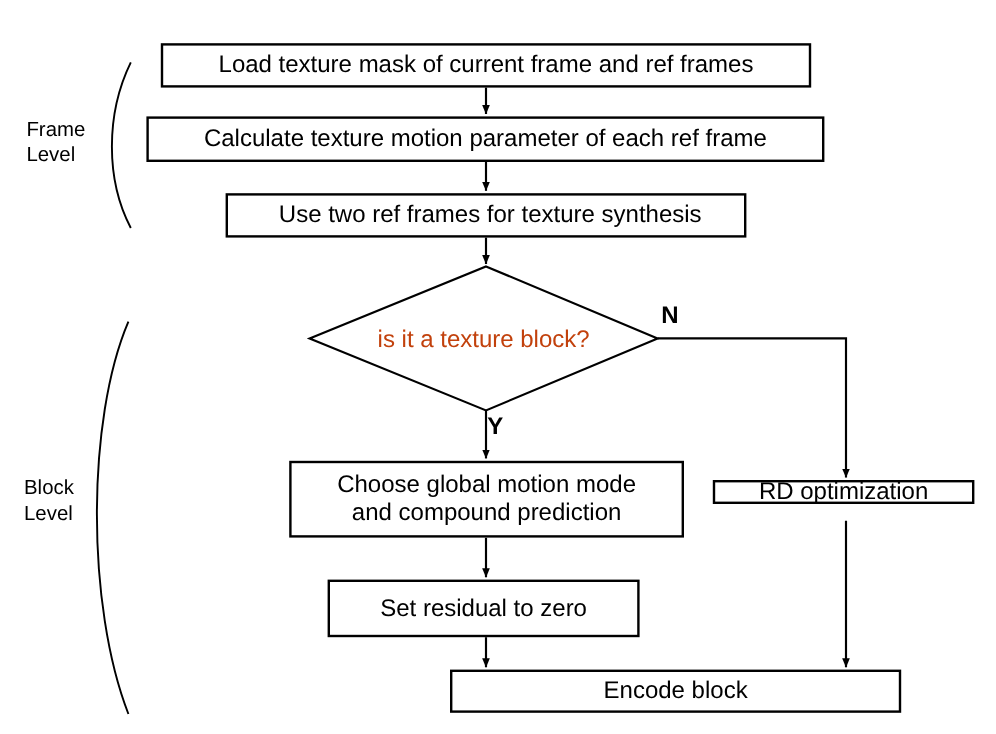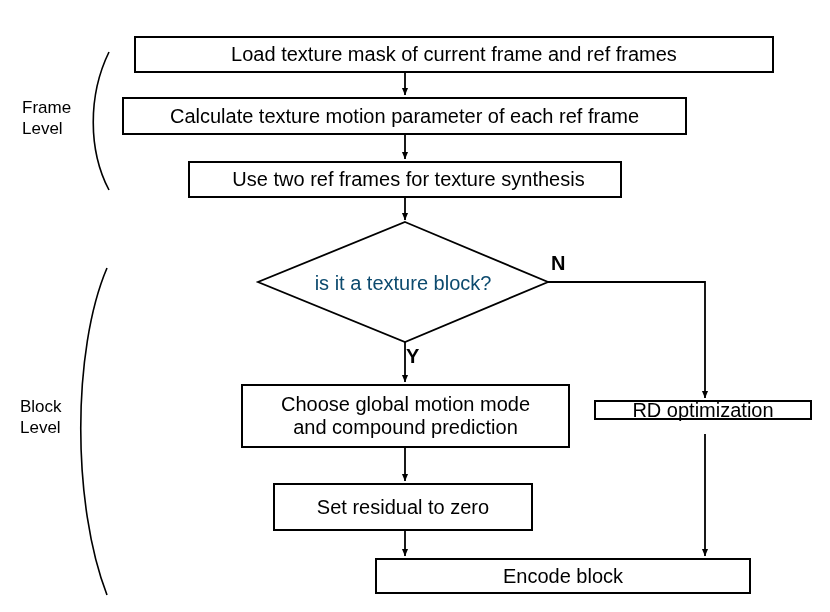--- a/index.html
+++ b/index.html
@@ -52,21 +52,21 @@
   .branch-label {
     position: absolute;
     color: #000000;
     font-family: "Liberation Sans", sans-serif;
     font-size: 20px;
     font-weight: bold;
     line-height: 1;
   }
   .diamond-text {
     position: absolute;
-    color: #0c4a6e;
+    color: #c2410c;
     font-family: "Liberation Sans", sans-serif;
     font-size: 20px;
     line-height: 1;
     text-align: center;
     white-space: nowrap;
   }
 </style>
 </head>
 <body>
 
@@ -101,21 +101,21 @@
 
     <line x1="705" y1="434" x2="705" y2="556" stroke="#000000" stroke-width="1.8" marker-end="url(#arrowhead)"></line>
   </svg>
 
   <div class="brace-label" style="left:22px; top:97px;">Frame
 Level</div>
 
   <div class="brace-label" style="left:20px; top:396px;">Block
 Level</div>
 
-  <div class="node-box" style="left:134px; top:36px; width:640px; height:37px;">Load texture mask of current frame and ref frames</div>
+  <div class="node-box" style="left:134px; top:36px; width:542px; height:37px;">Load texture mask of current frame and ref frames</div>
 
   <div class="node-box" style="left:122px; top:97px; width:565px; height:38px;">Calculate texture motion parameter of each ref frame</div>
 
   <div class="node-box" style="left:188px; top:161px; width:434px; height:37px;padding-left:13px;">Use two ref frames for texture synthesis</div>
 
   <div class="diamond-text" style="left:258px; top:273px; width:290px;">is it a texture block?</div>
 
   <div class="branch-label" style="left:406px; top:346px;">Y</div>
 
   <div class="branch-label" style="left:551px; top:253px;">N</div>

